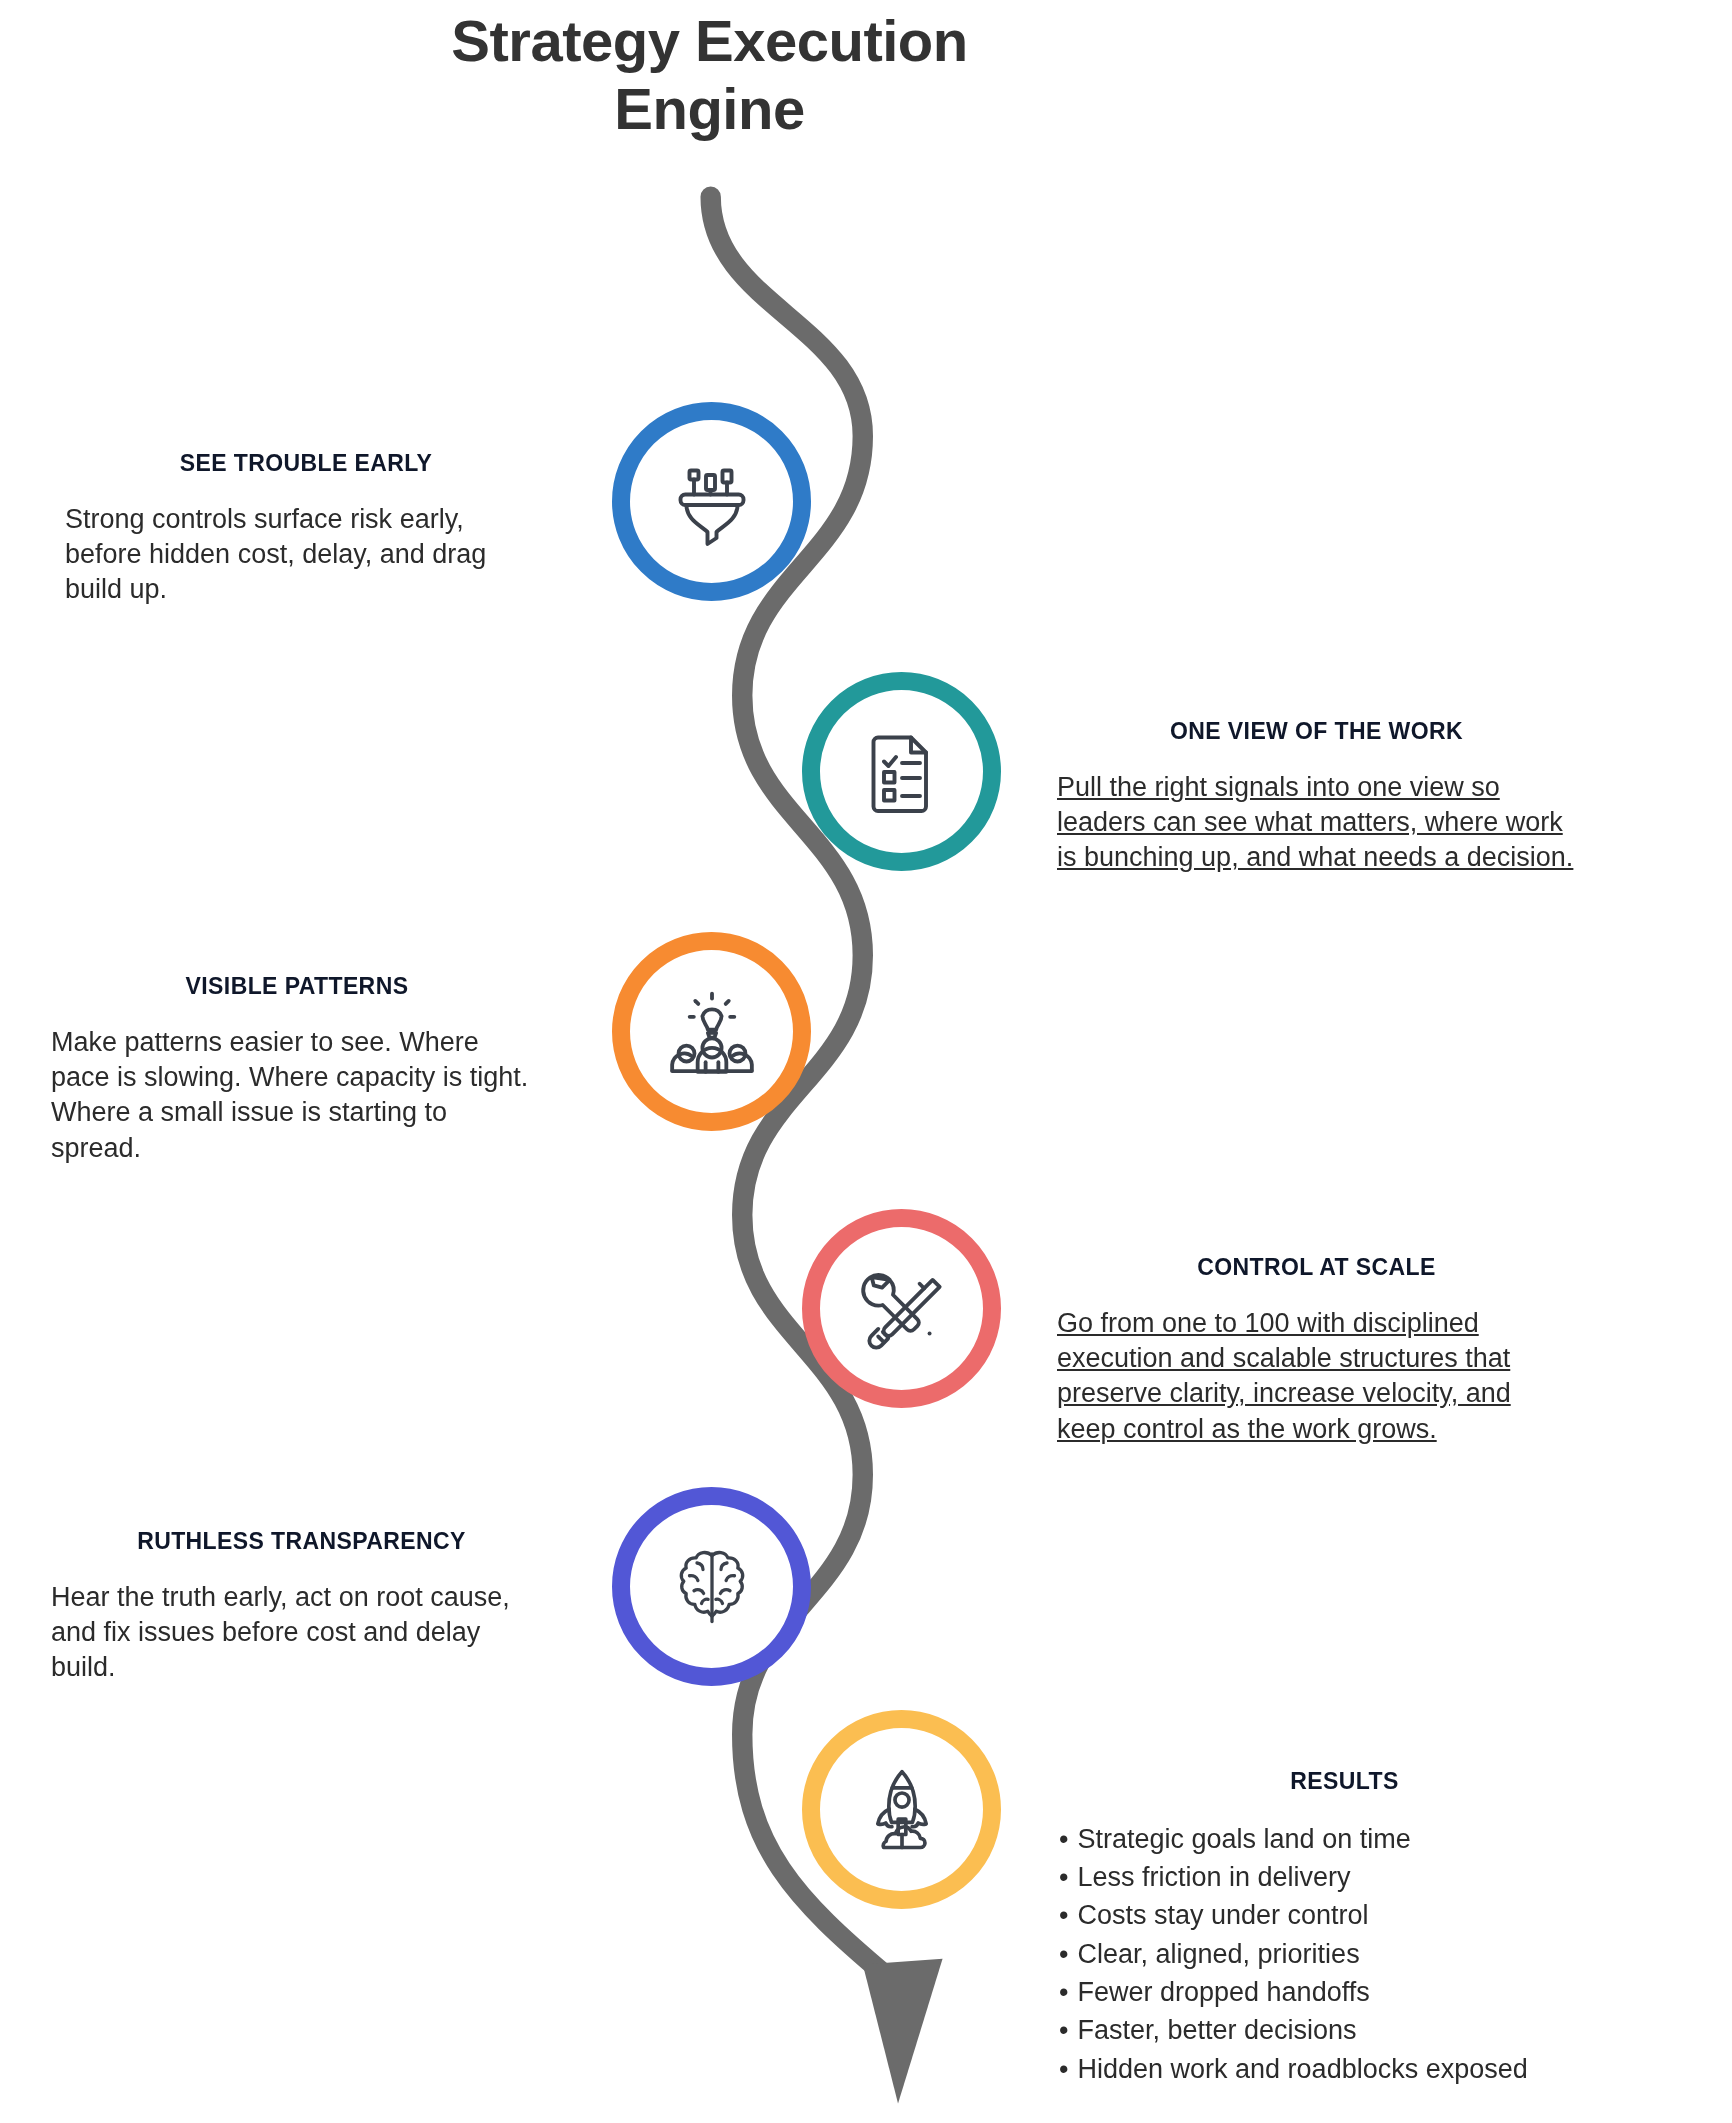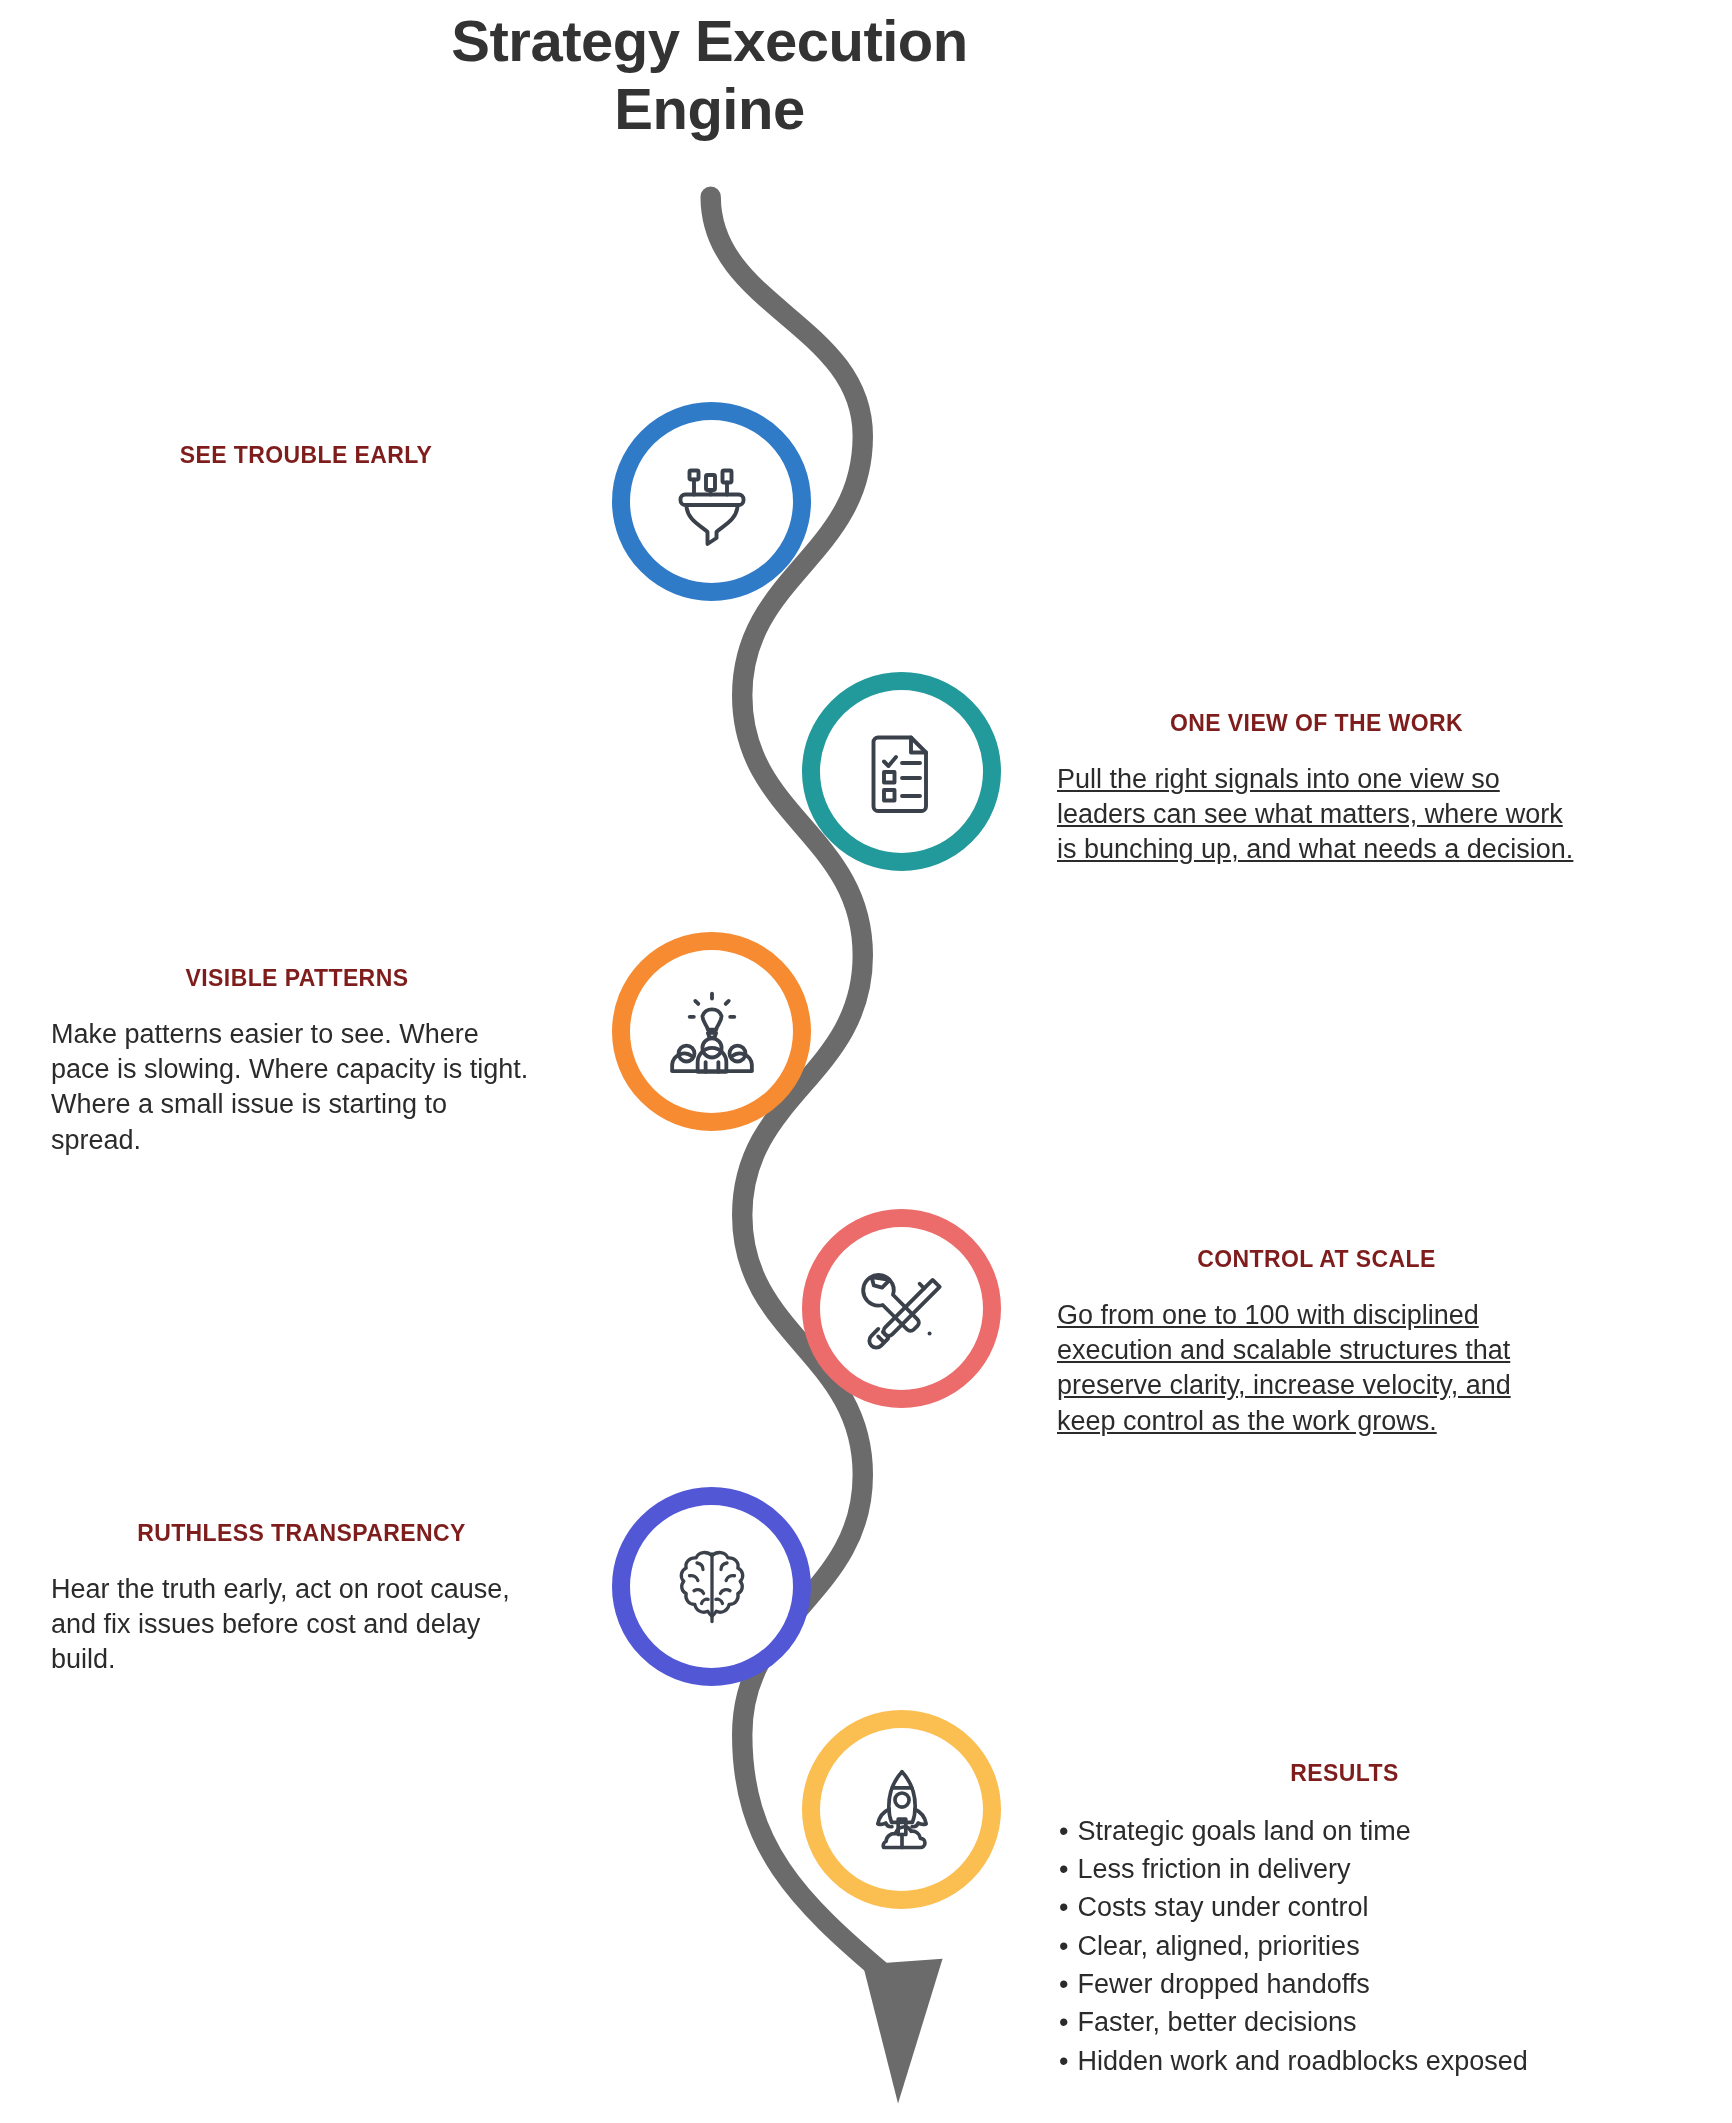--- a/index.html
+++ b/index.html
@@ -56,24 +56,24 @@
     align-items: center;
     justify-content: center;
   }
   .node svg { display: block; }
 
   
   .block { position: absolute; }
   .block .heading {
     font-size: 23px;
     font-weight: bold;
-    color: #7f1d1d;
+    color: #0f172a;
     letter-spacing: 0.4px;
     text-align: center;
-    margin: 8px 0 24px 0;
+    margin: 16px 0 24px 0;
     line-height: 1.2;
   }
   .block .body {
     font-size: 27px;
     line-height: 1.31;
     color: #2b2b2b;
     margin: 0;
   }
   .block.left  .body { text-align: left; }
   .block.right .body { text-align: left; text-decoration: underline; }
@@ -126,20 +126,21 @@
         <line x1="31" y1="24" x2="31" y2="27"></line>
         <line x1="42" y1="19" x2="42" y2="27"></line>
         <rect x="11" y="27" width="42" height="7" rx="3.2"></rect>
         <path d="M15 34 C15 44, 25 48, 29 52 L29 60 L35 56 L35 52 C39 48, 49 44, 49 34"></path>
       </svg>
     </span>
   </div>
 
   <div class="block left" style="left:65px; top:434px; width:482px;">
     <div class="heading">SEE TROUBLE EARLY</div>
+    <p class="body">Strong controls surface risk early, before hidden cost, delay, and drag build up.</p>
   </div>
 
   <div class="node" style="left:802px; top:672px; border-color:#22999a;">
     <span>
       <svg width="96" height="96" viewBox="0 0 64 64" fill="none" stroke="#3b414b" stroke-width="2.6" stroke-linecap="round" stroke-linejoin="round">
         <path d="M16 9 h22 l10 10 v36 a3 3 0 0 1 -3 3 h-29 a3 3 0 0 1 -3 -3 v-43 a3 3 0 0 1 3 -3 z"></path>
         <path d="M38 9 v10 h10"></path>
         <polyline points="20,25 23,28 28,22"></polyline>
         <rect x="20" y="32" width="7" height="7"></rect>
         <rect x="20" y="44" width="7" height="7"></rect>

